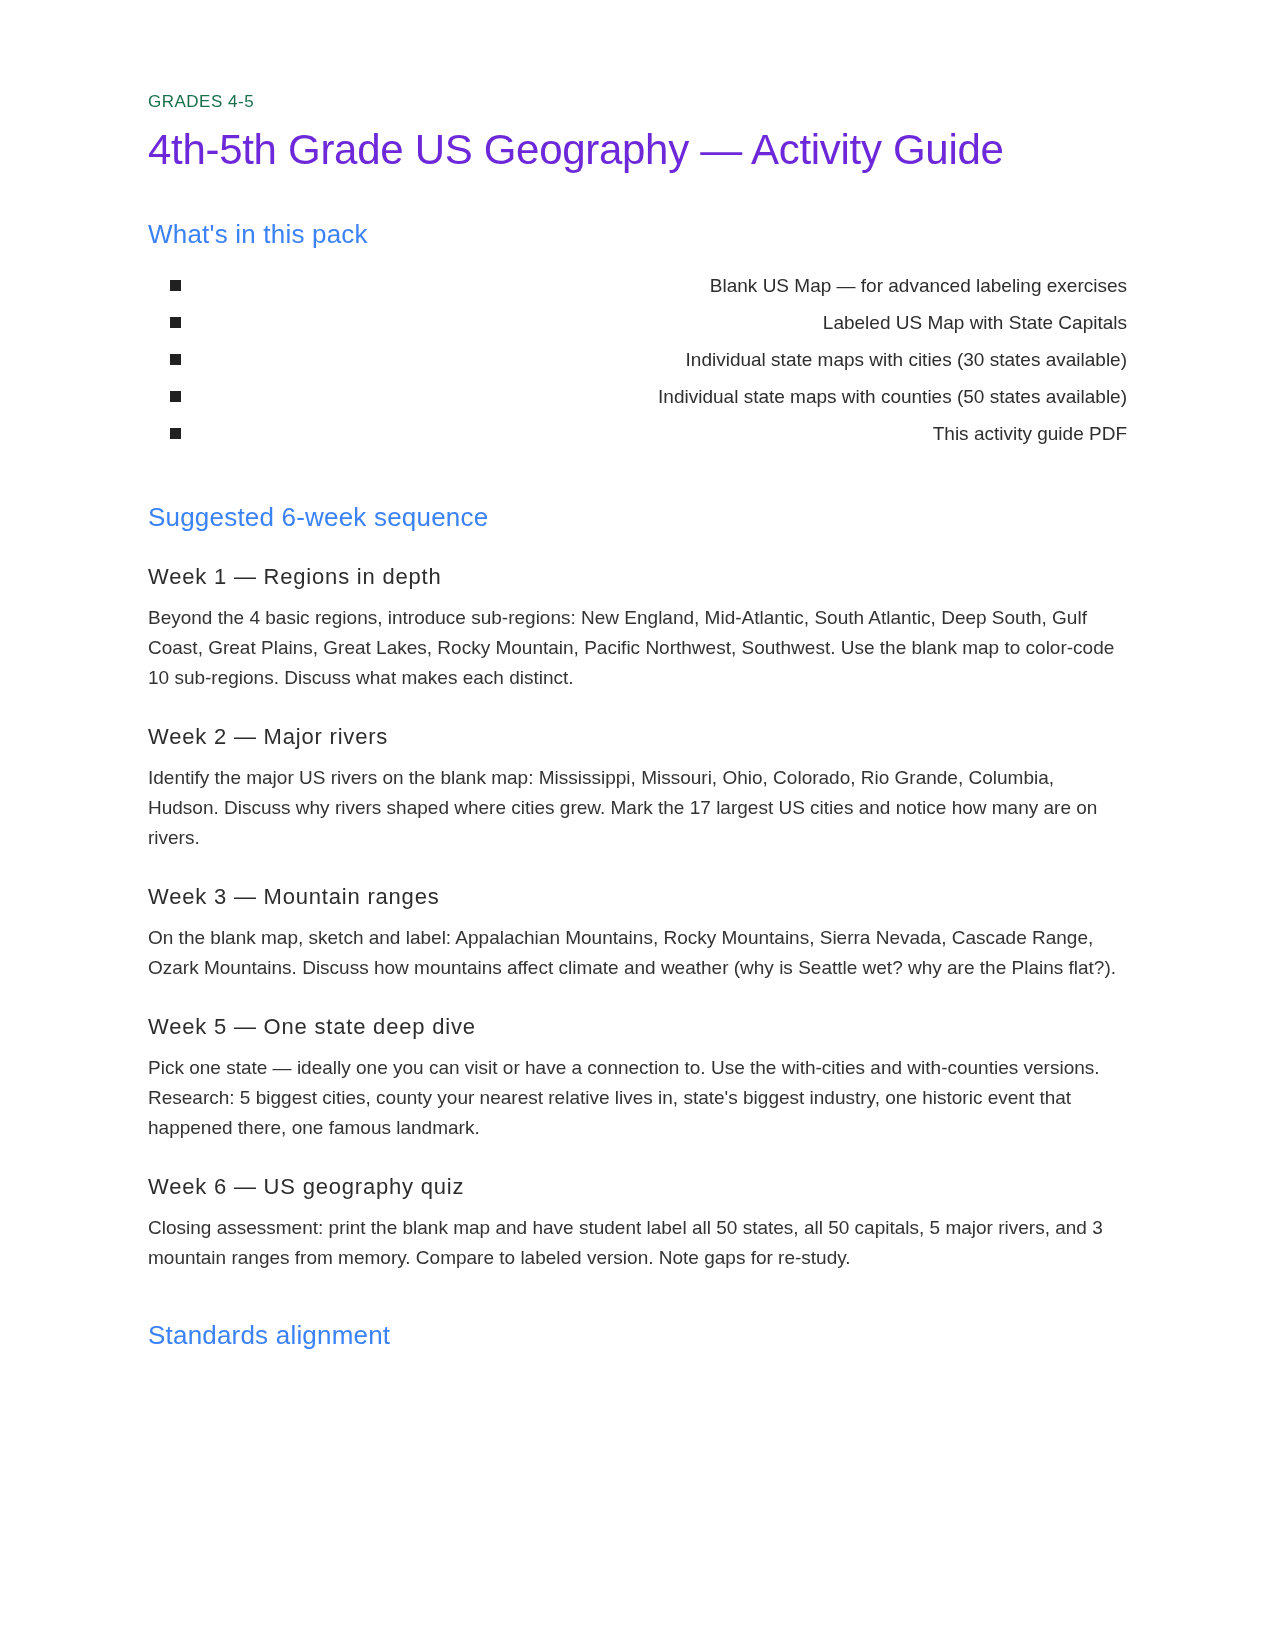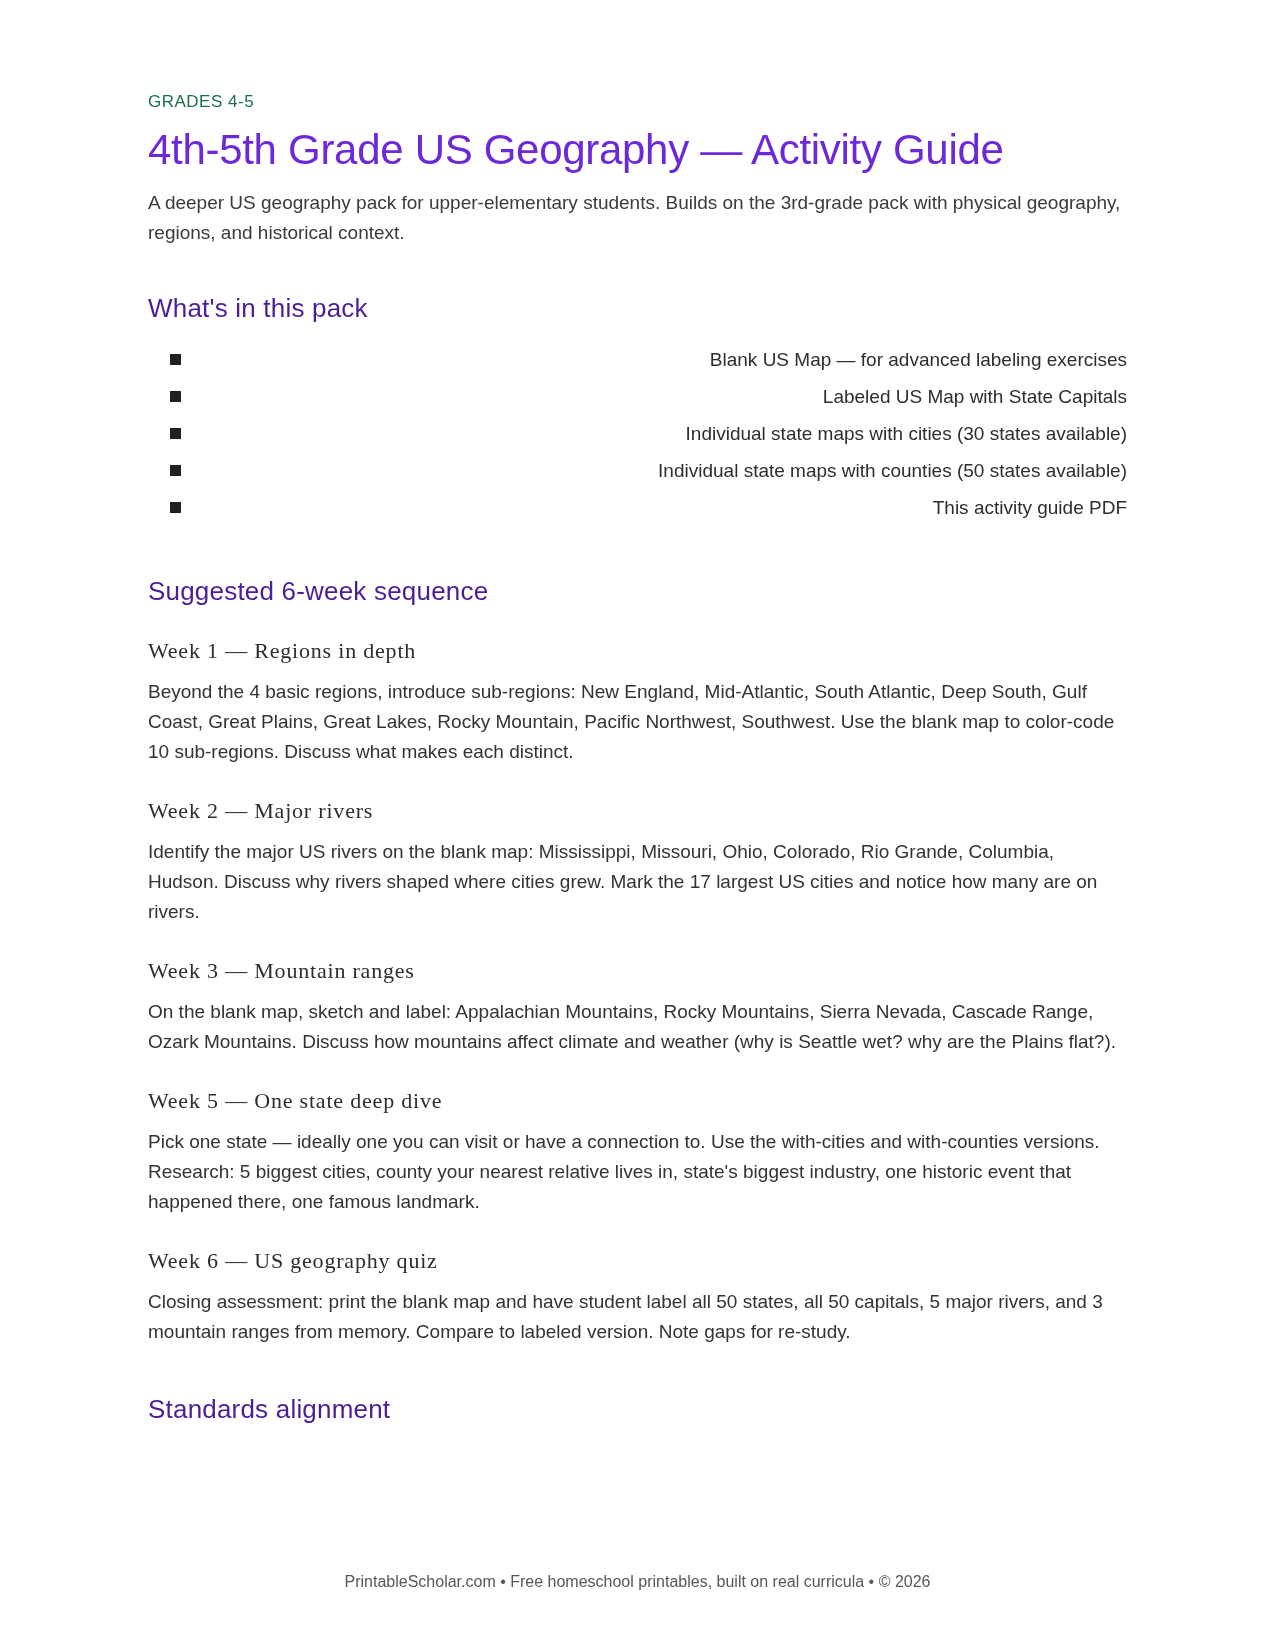--- a/index.html
+++ b/index.html
@@ -38,21 +38,21 @@
     font-size: 19px;
     line-height: 30px;
     color: #3a3a3a;
     margin: 0;
     max-width: 1081px;
   }
   h2.section-heading {
     margin: 44px 0 0 0;
     font-size: 26px;
     font-weight: 400;
-    color: #4c1d95;
+    color: #3b82f6;
     line-height: 32px;
     letter-spacing: 0.2px;
   }
   ul.pack-list {
     list-style: none;
     margin: 26px 0 0 0;
     padding: 0 0 0 22px;
   }
   ul.pack-list li {
     display: flex;
@@ -72,21 +72,20 @@
     flex: 0 0 auto;
   }
   h2.section-heading.sequence { margin-top: 58px; }
   h3.week-heading {
     margin: 30px 0 12px 0;
     font-size: 22px;
     font-weight: 400;
     color: #2d2d2d;
     letter-spacing: 0.8px;
     line-height: 28px;
-    font-family: Liberation Serif, serif;
   }
   .week-block:first-of-type h3.week-heading { margin-top: 24px; }
   p.week-body {
     margin: 0;
     font-size: 19px;
     line-height: 30px;
     color: #333333;
     max-width: 1081px;
   }
   h2.section-heading.standards { margin-top: 46px; }
@@ -103,21 +102,20 @@
 </style>
 </head>
 <body>
 
 <div class="page">
 
   <div class="eyebrow">GRADES 4-5</div>
 
   <h1 class="doc-title">4th-5th Grade US Geography — Activity Guide</h1>
 
-  <p class="subtitle">A deeper US geography pack for upper-elementary students. Builds on the 3rd-grade pack with physical geography, regions, and historical context.</p>
 
   <h2 class="section-heading">What's in this pack</h2>
 
   <ul class="pack-list">
     <li>
       <span class="sq-bullet"></span>
       <span>Blank US Map — for advanced labeling exercises</span>
     </li>
     <li>
       <span class="sq-bullet"></span>
@@ -160,15 +158,14 @@
     <p class="week-body">Pick one state — ideally one you can visit or have a connection to. Use the with-cities and with-counties versions. Research: 5 biggest cities, county your nearest relative lives in, state's biggest industry, one historic event that happened there, one famous landmark.</p>
   </div>
 
   <div class="week-block">
     <h3 class="week-heading">Week 6 — US geography quiz</h3>
     <p class="week-body">Closing assessment: print the blank map and have student label all 50 states, all 50 capitals, 5 major rivers, and 3 mountain ranges from memory. Compare to labeled version. Note gaps for re-study.</p>
   </div>
 
   <h2 class="section-heading standards">Standards alignment</h2>
 
-  <div class="footer">PrintableScholar.com • Free homeschool printables, built on real curricula • © 2026</div>
 
 </div>
 
 </body></html>

